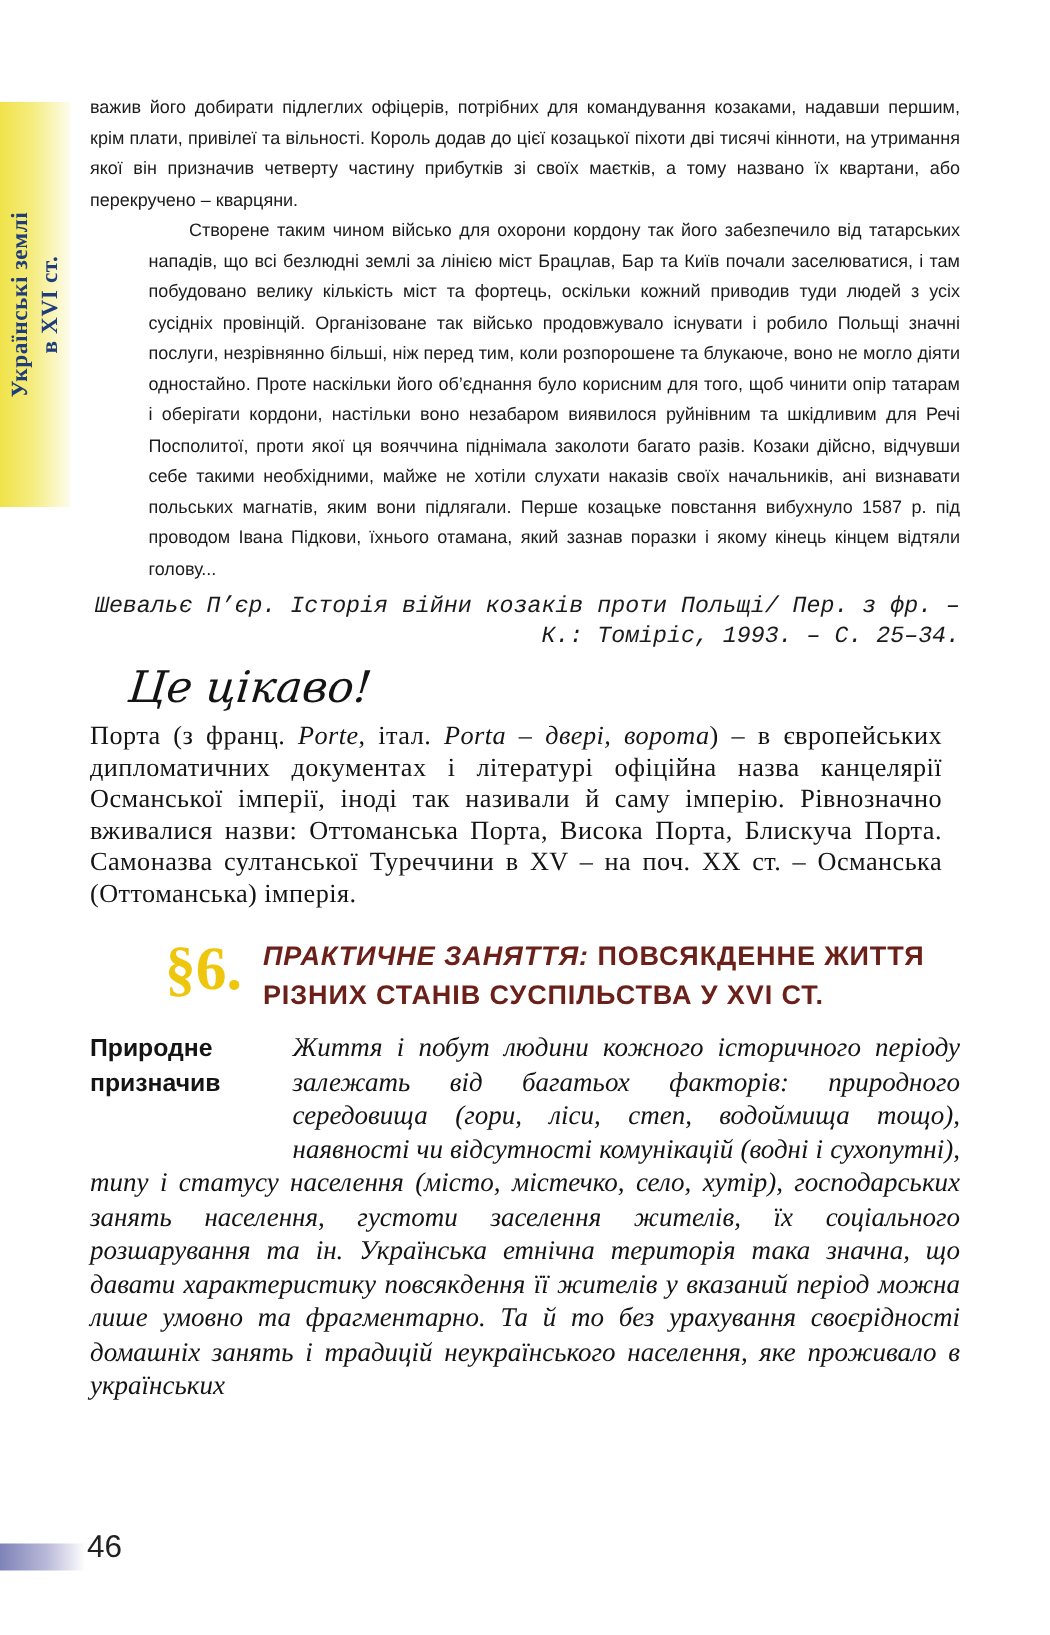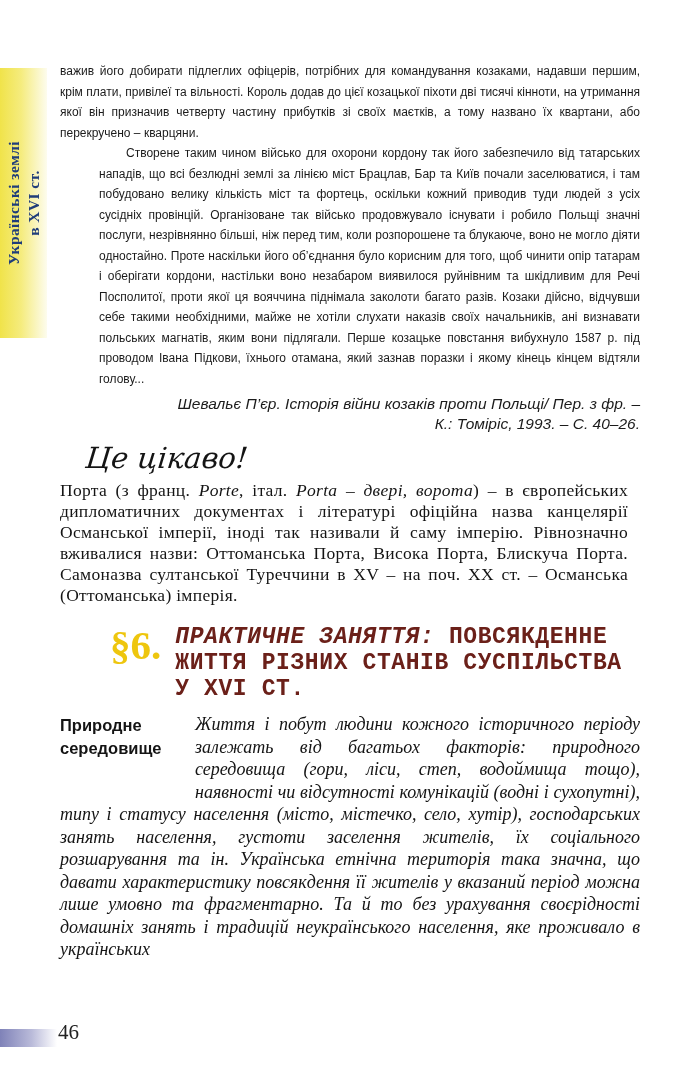--- a/index.html
+++ b/index.html
@@ -38,21 +38,21 @@
   .sans-para {
     font-family: "Liberation Sans", sans-serif;
     font-size: 12px; line-height: 20.5px;
     text-align: justify;
     color: #1b1b1b;
     margin: 0;
   }
   .sans-para.indent { text-indent: 27px; margin-left: 39px; }
 
   .citation {
-    font-family: Liberation Sans, sans-serif;
+    font-family: Liberation Mono, monospace;
     font-style: italic;
     font-size: 15.5px; line-height: 20px;
     text-align: right;
     color: #1b1b1b;
     margin: 5px 0 0 0;
   }
 
   .script-heading {
     font-family: "DejaVu Serif", serif;
     font-style: italic;
@@ -76,23 +76,23 @@
   .section-head { display: flex; align-items: flex-start; margin: 16px 0 0 50px; }
   .section-number {
     font-family: "Liberation Serif", serif;
     font-weight: bold;
     font-size: 41px; line-height: 46px;
     color: #eec60e;
     margin-right: 14px;
     flex: 0 0 auto;
   }
   .section-title {
-    font-family: Liberation Mono, monospace;
+    font-family: Liberation Sans, sans-serif;
     font-weight: bold;
-    font-size: 23px; line-height: 26px;
+    font-size: 18px; line-height: 26px;
     letter-spacing: 0.6px;
     color: #6b2019;
     width: 480px;
     padding-top: 2px;
   }
   .section-title .part1 { font-style: italic; }
 
   .lesson { margin-top: 11px; }
   .margin-label {
     float: left;
@@ -114,21 +114,21 @@
   }
 
   
   .footer-strip {
     position: absolute; left: 0; top: 1029px;
     width: 57px; height: 18px;
     background: linear-gradient(to right, #7f82b8 0%, #b9bad9 55%, #ffffff 100%);
   }
   .page-number {
     position: absolute; left: 58px; top: 1018px;
-    font-family: Liberation Serif, serif;
+    font-family: Liberation Sans, sans-serif;
     font-size: 21px; line-height: 28px;
     color: #222222;
   }
 </style>
 </head>
 <body>
 
 <div class="page">
 
   <div class="side-tab">
@@ -139,37 +139,37 @@
   </div>
 
   <div class="column">
 
     <p class="sans-para">важив його добирати підлеглих офіцерів, потрібних для командування козаками, надавши першим, крім плати, привілеї та вільності. Король додав до цієї козацької піхоти дві тисячі кінноти, на утримання якої він призначив четверту частину прибутків зі своїх маєтків, а тому названо їх квартани, або перекручено – кварцяни.</p>
 
     <p class="sans-para indent">Створене таким чином військо для охорони кордону так його забезпечило від татарських нападів, що всі безлюдні землі за лінією міст Брацлав, Бар та Київ почали заселюватися, і там побудовано велику кількість міст та фортець, оскільки кожний приводив туди людей з усіх сусідніх провінцій. Організоване так військо продовжувало існувати і робило Польщі значні послуги, незрівнянно більші, ніж перед тим, коли розпорошене та блукаюче, воно не могло діяти одностайно. Проте наскільки його об’єднання було корисним для того, щоб чинити опір татарам і оберігати кордони, настільки воно незабаром виявилося руйнівним та шкідливим для Речі Посполитої, проти якої ця вояччина піднімала заколоти багато разів. Козаки дійсно, відчувши себе такими необхідними, майже не хотіли слухати наказів своїх начальників, ані визнавати польських магнатів, яким вони підлягали. Перше козацьке повстання вибухнуло 1587 р. під проводом Івана Підкови, їхнього отамана, який зазнав поразки і якому кінець кінцем відтяли голову...</p>
 
     <div class="citation">
       <span>Шевальє П’єр. Історія війни козаків проти Польщі/ Пер. з фр. –</span><br>
-      <span>К.: Томіріс, 1993. – С. 40–26.</span>
+      <span>К.: Томіріс, 1993. – С. 25–34.</span>
     </div>
 
     <div class="script-heading">Це цікаво!</div>
 
     <p class="porta"><span>Порта (з франц. </span><span class="it">Porte</span><span>, італ. </span><span class="it">Porta</span><span> – </span><span class="it">двері, ворота</span><span>) – в європейських дипломатичних документах і літературі офіційна назва канцелярії Османської імперії, іноді так називали й саму імперію. Рівнозначно вживалися назви: Оттоманська Порта, Висока Порта, Блискуча Порта. Самоназва султанської Туреччини в XV – на поч. XX ст. – Османська (Оттоманська) імперія.</span></p>
 
     <div class="section-head">
       <div class="section-number">§6.</div>
       <div class="section-title">
         <span class="part1">ПРАКТИЧНЕ ЗАНЯТТЯ:</span>
         <span>ПОВСЯКДЕННЕ ЖИТТЯ РІЗНИХ СТАНІВ СУСПІЛЬСТВА У XVI СТ.</span>
       </div>
     </div>
 
     <div class="lesson">
-      <div class="margin-label">Природне середовище</div>
+      <div class="margin-label">Природне призначив</div>
       <p class="lesson-para">Життя і побут людини кожного історичного періоду залежать від багатьох факторів: природного середовища (гори, ліси, степ, водоймища тощо), наявності чи відсутності комунікацій (водні і сухопутні), типу і статусу населення (місто, містечко, село, хутір), господарських занять населення, густоти заселення жителів, їх соціального розшарування та ін. Українська етнічна територія така значна, що давати характеристику повсякдення її жителів у вказаний період можна лише умовно та фрагментарно. Та й то без урахування своєрідності домашніх занять і традицій неукраїнського населення, яке проживало в українських</p>
     </div>
 
   </div>
 
   <div class="footer-strip"></div>
   <div class="page-number">46</div>
 
 </div>
 

